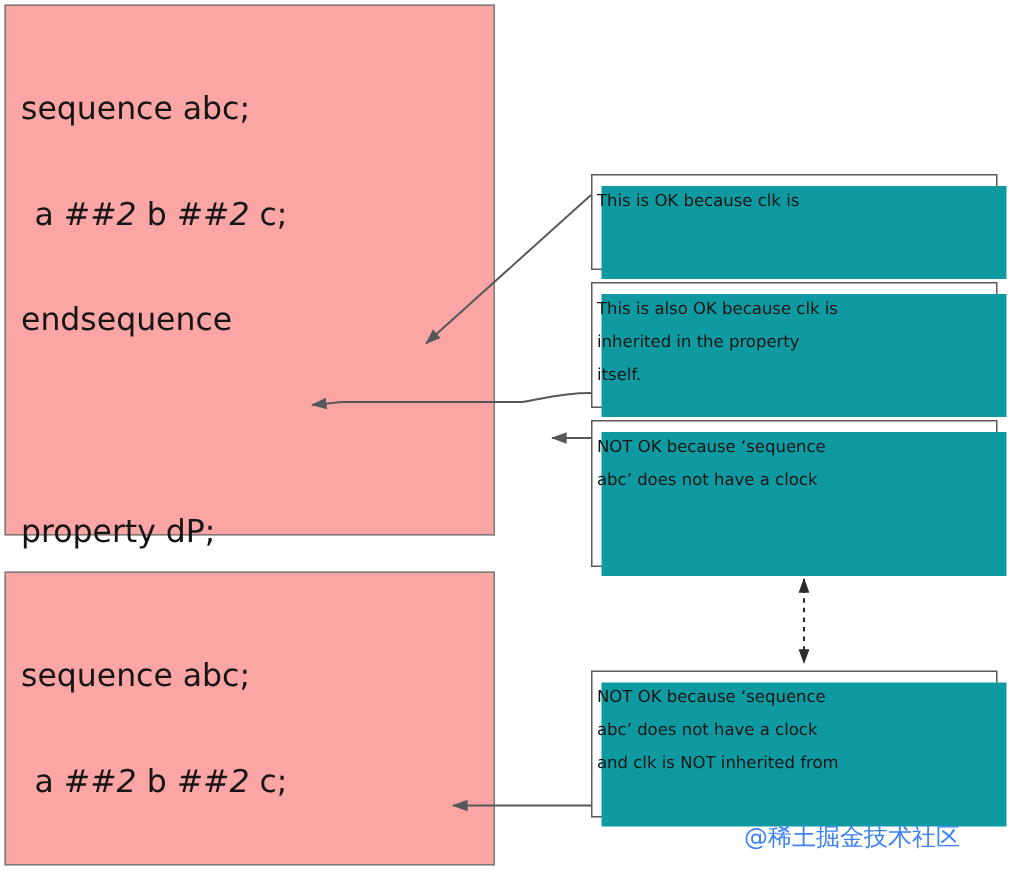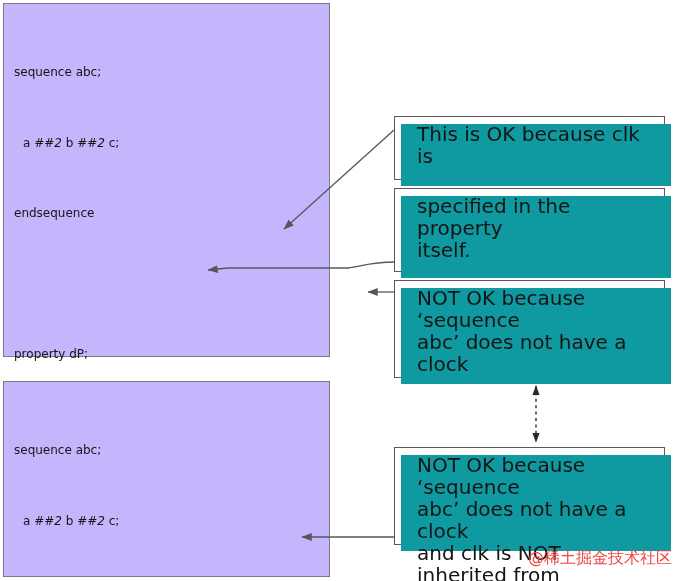--- a/index.html
+++ b/index.html
@@ -8,48 +8,48 @@
     background:#ffffff;
     font-family:"DejaVu Sans", sans-serif;
     position:relative;
     overflow:hidden;
   }
   #root{position:absolute;left:0;top:0;width:680px;height:581px;}
 
   
   .code-box{
     position:absolute;
-    background:#c4b5fd;
+    background:#fca5a5;
     border:1px solid #7a7a7a;
     box-sizing:border-box;
     color:#151515;
     font-family:"DejaVu Sans", sans-serif;
-    font-size:12px;
+    font-size:21px;
     line-height:23.5px;
     white-space:pre;
     z-index:4;
   }
   #code-box-top{left:3px;top:3px;width:327px;height:354px;padding:10px 0 0 10px;}
   #code-box-bottom{left:3px;top:381px;width:327px;height:196px;padding:10px 0 0 10px;}
   .code-line{display:block;height:23.5px;}
   .indent-1{padding-left:9px;}
   .blank{height:23.5px;}
   .hashnum{font-style:italic;}
 
   
   .callout{
     position:absolute;
     background:#ffffff;
     border:1px solid #595959;
     box-sizing:border-box;
     color:#141414;
     font-family:"DejaVu Sans", sans-serif;
-    font-size:20px;
+    font-size:11px;
     line-height:22px;
-    padding:6px 8px 4px 22px;
+    padding:6px 8px 4px 3px;
     z-index:6;
   }
   .callout::after{
     content:"";
     position:absolute;
     left:6px;right:-7px;bottom:-7px;top:7px;
     background:var(--shadow,#0f9aa1);
     z-index:-1;
   }
   .callout span.it{font-style:italic;}
@@ -74,22 +74,21 @@
     left:363px;top:543px;
     font-family:"Liberation Serif", serif;
     font-size:20px;
     letter-spacing:1.1px;
     color:#dcd9d3;
   }
   #wm-tag{
     left:496px;top:548px;
     font-family:"DejaVu Sans", sans-serif;
     font-size:16px;
-    color:#ef4444;
-    margin-left:32px;
+    color:#3b82f6;
   }
 </style>
 </head>
 <body>
 
 <div id="root">
 
   <svg id="connectors" viewBox="0 0 680 581" width="680" height="581">
     <defs>
       <marker id="arw" markerWidth="9" markerHeight="9" refX="7.5" refY="3" orient="auto" markerUnits="strokeWidth">
@@ -151,21 +150,22 @@
     
     
     
   </div>
 
   <div class="callout" id="callout-1" style="--shadow: #0f9aa1;">
     <div>This is OK because clk is</div>
   </div>
 
   <div class="callout" id="callout-2" style="--shadow: #0f9aa1;">
-    <div>specified in the property</div>
+    <div>This is also OK because clk is</div>
+    <div>inherited in the property</div>
     <div>itself.</div>
   </div>
 
   <div class="callout" id="callout-3" style="--shadow: #0f9aa1;">
     <div>NOT OK because ‘sequence</div>
     <div>abc’ does not have a clock</div>
   </div>
 
   <div class="callout" id="callout-4" style="--shadow: #0f9aa1;">
     <div>NOT OK because ‘sequence</div>

